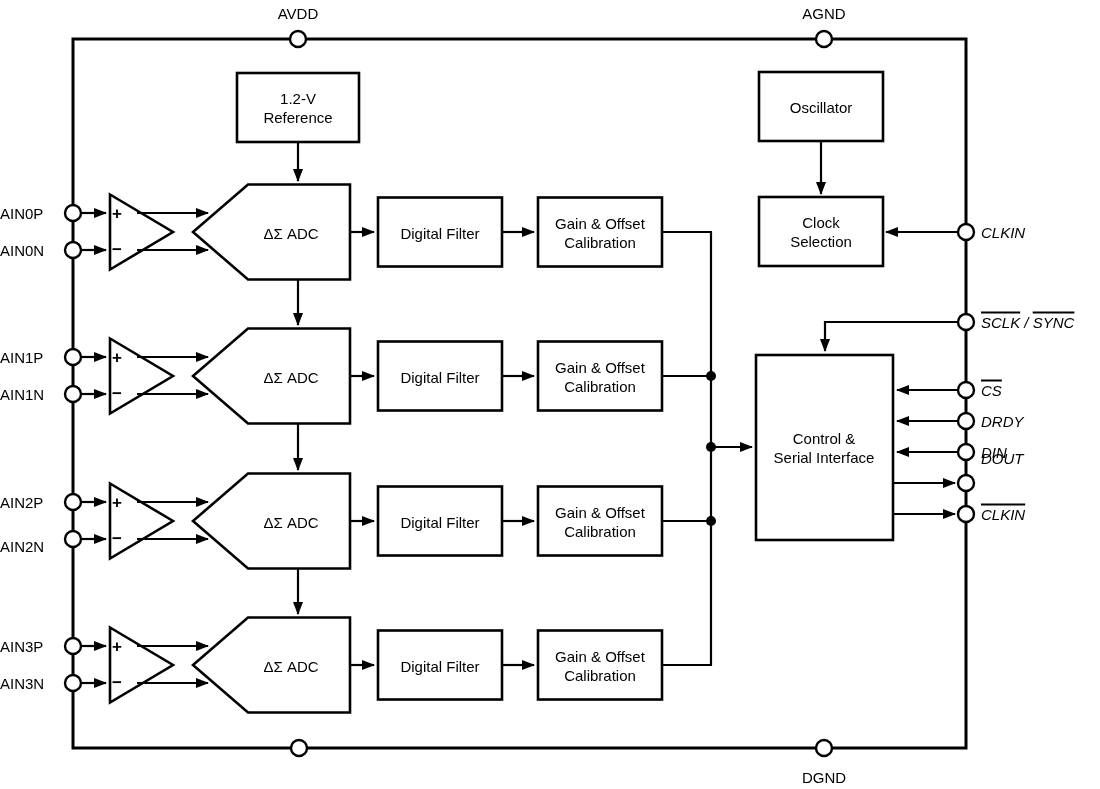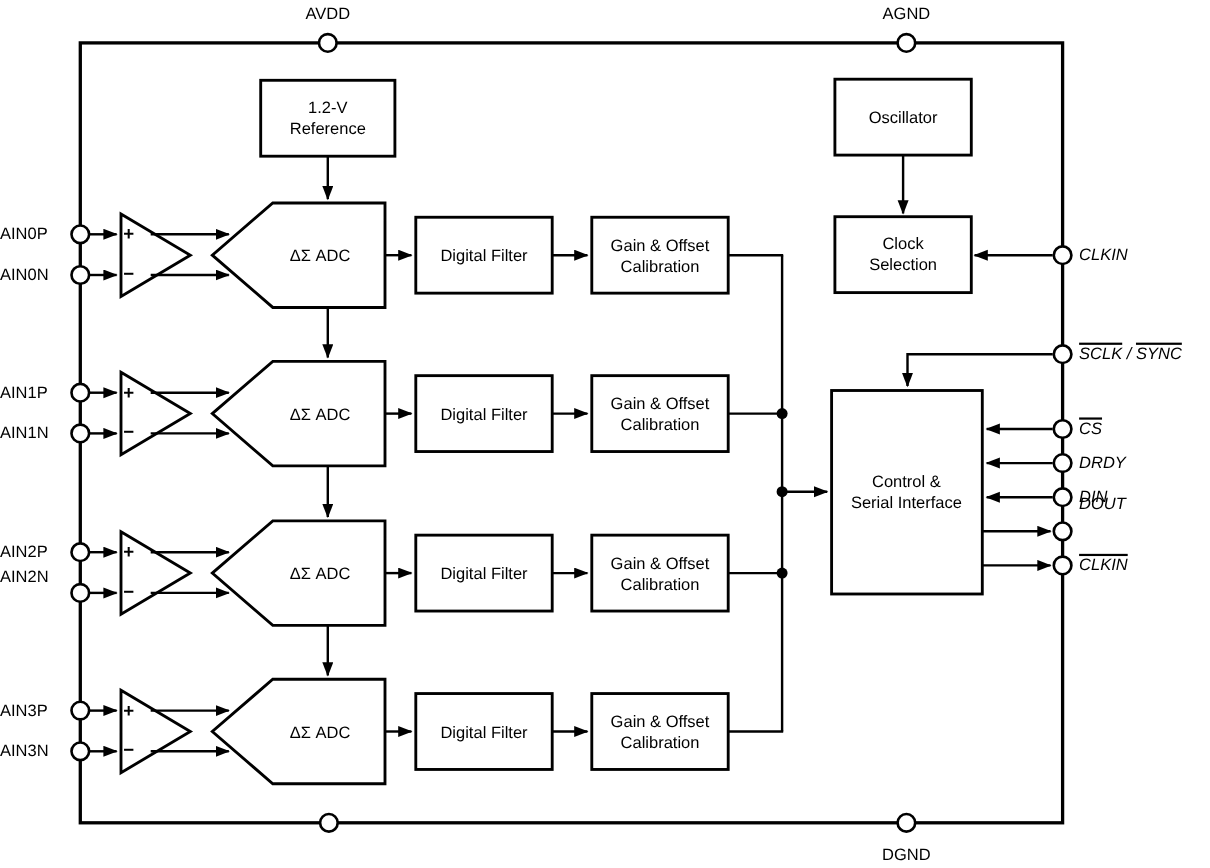--- a/index.html
+++ b/index.html
@@ -182,21 +182,21 @@
 <div class="lbl center" style="left:298px;top:13px">AVDD</div>
 <div class="lbl center" style="left:824px;top:13px">AGND</div>
 <div class="lbl center" style="left:299px;top:816px">AGND</div>
 <div class="lbl center" style="left:824px;top:777px">DGND</div>
 
 <div class="lbl rightal" style="left:0;top:213px;width:58px">AIN0P</div>
 <div class="lbl rightal" style="left:0;top:250px;width:58px">AIN0N</div>
 <div class="lbl rightal" style="left:0;top:357px;width:58px">AIN1P</div>
 <div class="lbl rightal" style="left:0;top:394px;width:58px">AIN1N</div>
 <div class="lbl rightal" style="left:0;top:502px;width:58px">AIN2P</div>
-<div class="lbl rightal" style="left:0;top:525px;width:58px">AIN2N</div>
+<div class="lbl rightal" style="left:0;top:546px;width:58px">AIN2N</div>
 <div class="lbl rightal" style="left:0;top:646px;width:58px">AIN3P</div>
 <div class="lbl rightal" style="left:0;top:683px;width:58px">AIN3N</div>
 
 <div class="lbl leftal" style="left:981px;top:232px">CLKIN</div>
 <div class="lbl leftal" style="left:981px;top:322px"><span class="ov">SCLK</span><span> / </span><span class="ov">SYNC</span></div>
 <div class="lbl leftal" style="left:981px;top:390px"><span class="ov">CS</span></div>
 <div class="lbl leftal" style="left:981px;top:421px">DRDY</div>
 <div class="lbl leftal" style="left:981px;top:452px">DIN</div>
 <div class="lbl leftal" style="left:981px;top:458px">DOUT</div>
 <div class="lbl leftal" style="left:981px;top:514px"><span class="ov">CLKIN</span></div>

